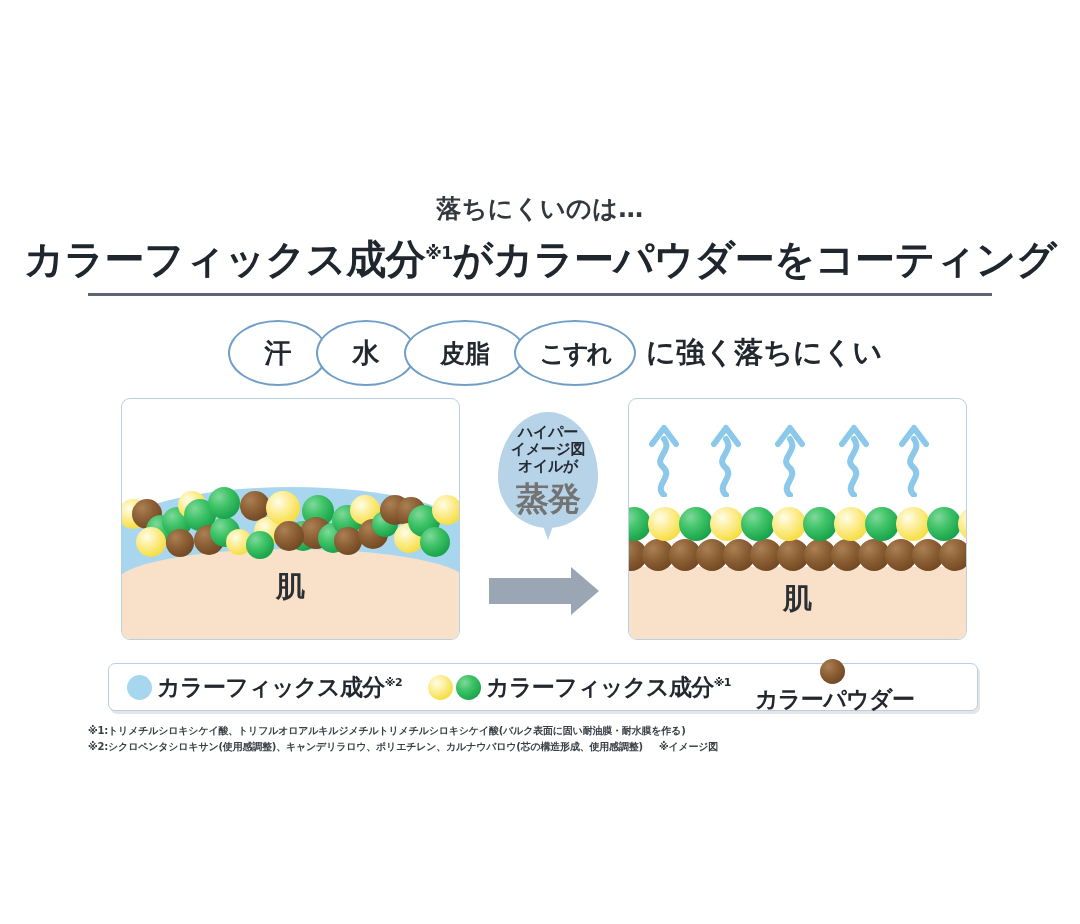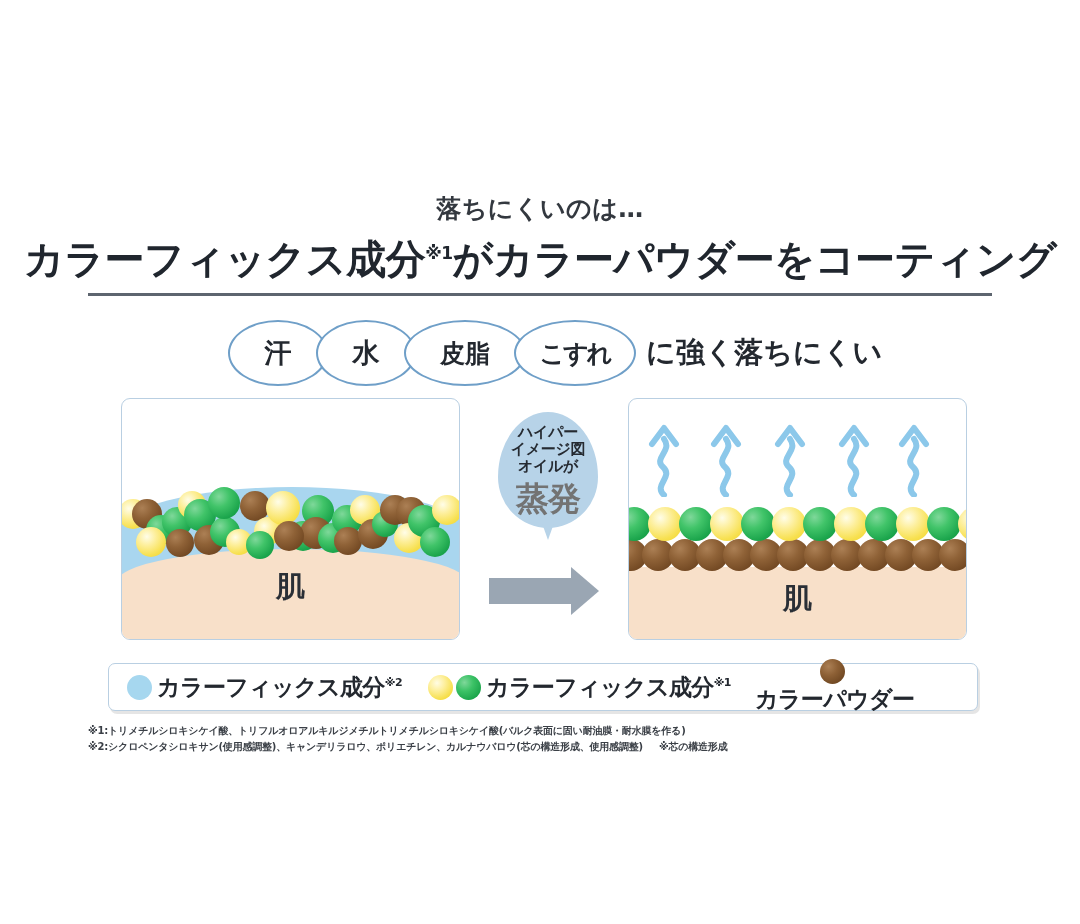--- a/index.html
+++ b/index.html
@@ -308,16 +308,16 @@
       <span class="leg-tx"><span>カラーフィックス成分</span><span class="sup">※1</span></span>
     </div>
     <div class="leg-item" style="margin-left:24px;flex-direction:column;">
       <span class="leg-sw brown"></span>
       <span class="leg-tx"><span>カラーパウダー</span></span>
     </div>
   </div>
 
   <div class="notes">
     <div>※1:トリメチルシロキシケイ酸、トリフルオロアルキルジメチルトリメチルシロキシケイ酸(バルク表面に固い耐油膜・耐水膜を作る)</div>
-    <div><span>※2:シクロペンタシロキサン(使用感調整)、キャンデリラロウ、ポリエチレン、カルナウバロウ(芯の構造形成、使用感調整)</span><span class="gap"></span><span>※芯の構造形成</span></div>
+    <div><span>※2:シクロペンタシロキサン(使用感調整)、キャンデリラロウ、ポリエチレン、カルナウバロウ(芯の構造形成、使用感調整)</span><span class="gap"></span><span>※イメージ図</span></div>
   </div>
 
 </div>
 
 </body></html>

